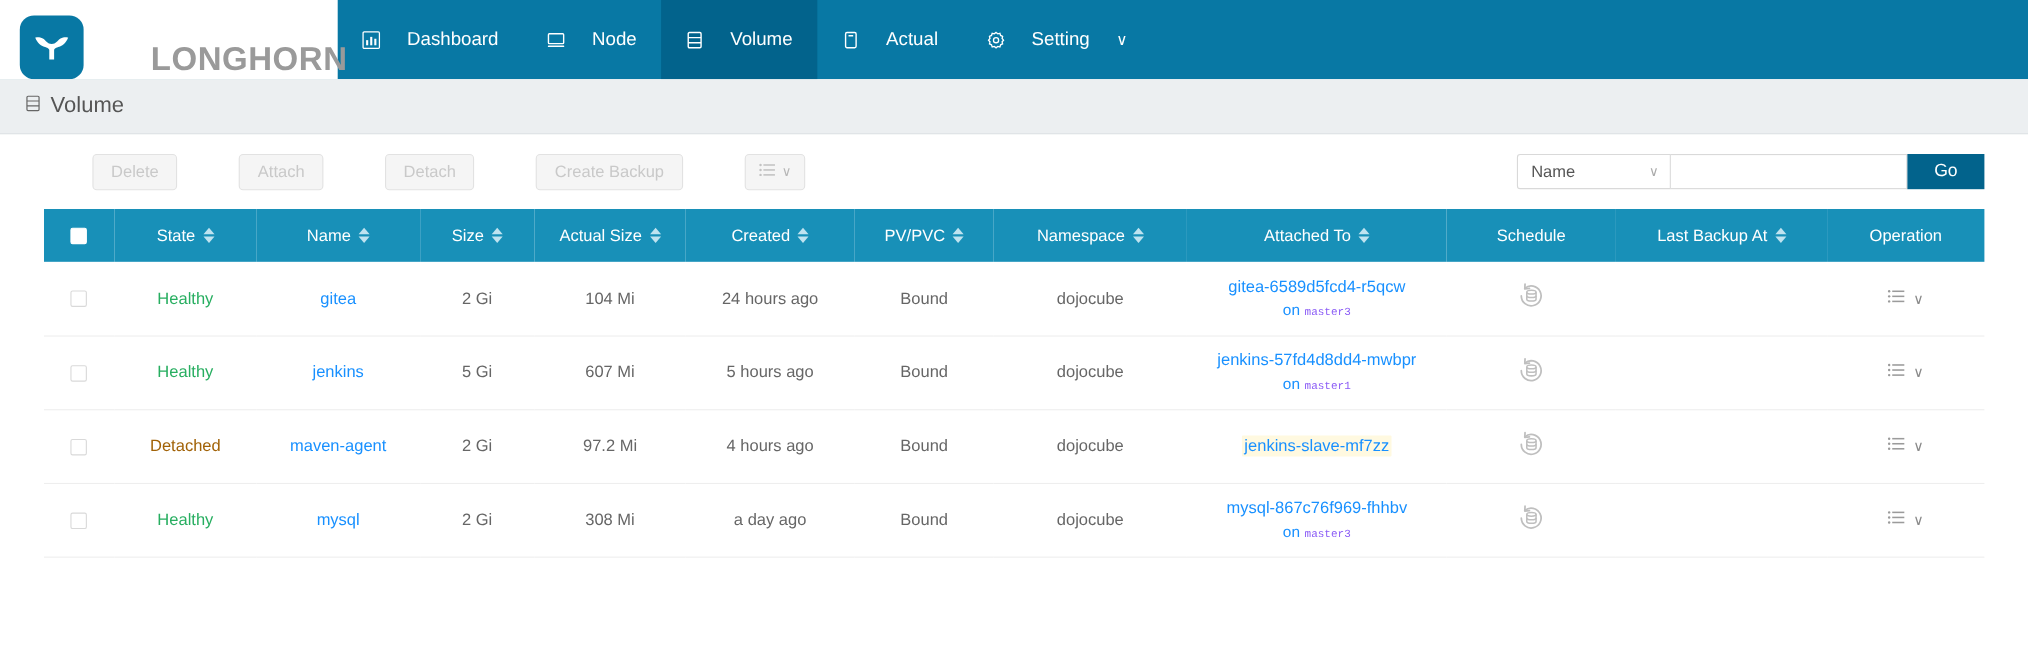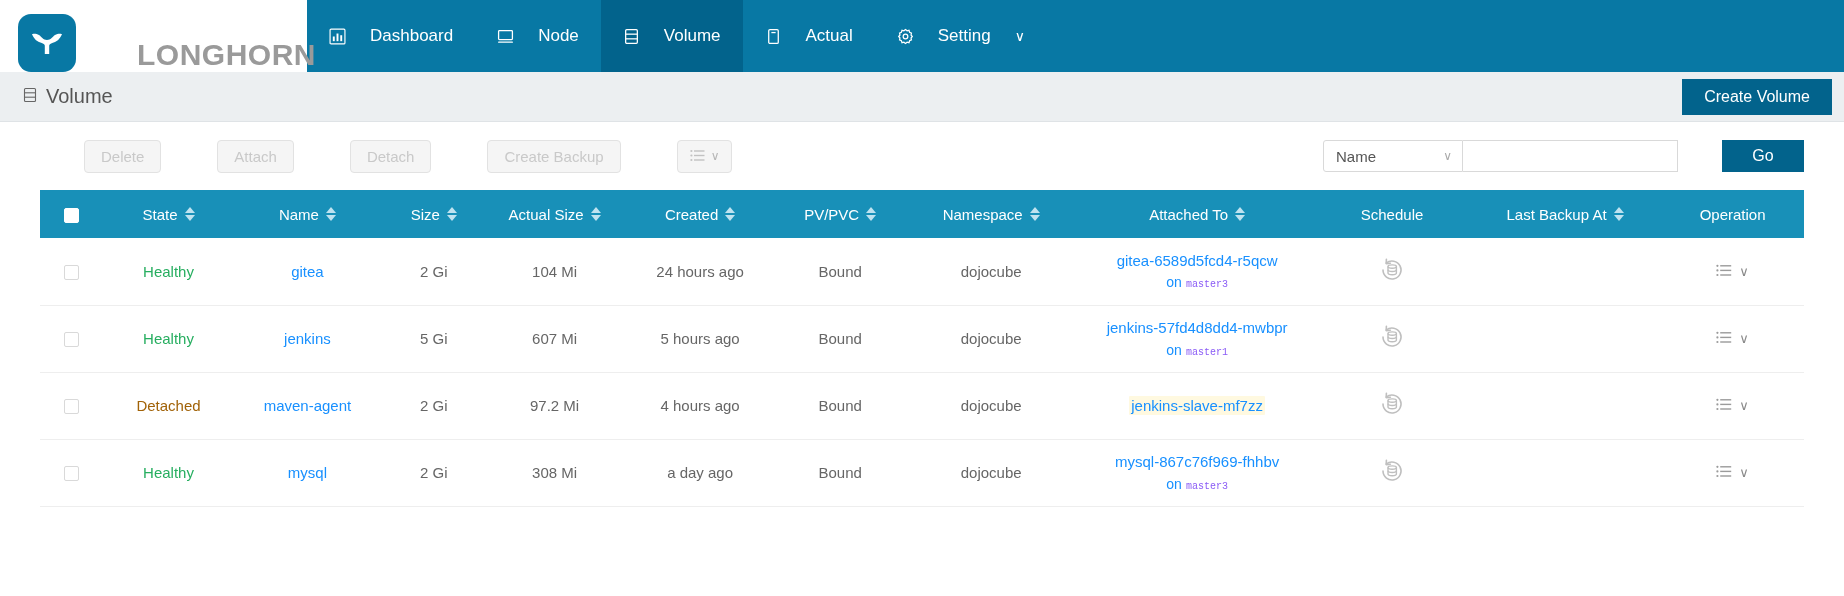--- a/index.html
+++ b/index.html
@@ -70,22 +70,22 @@
   .select {
     width:140px; border:1px solid #d9d9d9; background:#fff; border-radius:3px 0 0 3px;
     display:flex; align-items:center; justify-content:space-between;
     padding:0 10px 0 12px; font-size:15px; color:#555; cursor:pointer;
   }
   .search-input {
     width:215px; border:1px solid #d9d9d9; border-left:none; background:#fff;
     font-size:15px; padding:0 10px; color:#333; font-family:inherit; outline:none;
   }
   .go-btn {
-    width:82px; background:#02638c; color:#fff; border:none;
-    font-size:16px; font-family:inherit; cursor:pointer;margin-left:44px;
+    width:70px; background:#02638c; color:#fff; border:none;
+    font-size:16px; font-family:inherit; cursor:pointer;
   }
 
   
   table { width:100%; border-collapse:collapse; table-layout:fixed; }
   thead tr { background:#1890b8; }
   thead th {
     color:#ffffff; font-size:15px; font-weight:normal; height:48px;
     padding:0; text-align:center; white-space:nowrap;
   }
   .th-inner { display:inline-flex; align-items:center; gap:7px; }
@@ -212,21 +212,20 @@
       <svg width="16" height="16" viewBox="0 0 16 16">
         <rect x="2.5" y="1.5" width="11" height="13" fill="none" stroke="#666" stroke-width="1.1" rx="1"></rect>
         <line x1="2.5" y1="5.8" x2="13.5" y2="5.8" stroke="#666" stroke-width="1.1"></line>
         <line x1="2.5" y1="10.2" x2="13.5" y2="10.2" stroke="#666" stroke-width="1.1"></line>
       </svg>
     </span>
     <span>Volume</span>
   </div>
 
   <div class="head-actions">
-    <button class="head-btn">Create Volume</button>
   </div>
 </div>
 
 <div class="card">
 
   <div class="toolbar">
     <div class="tb-left">
       <button class="tb-btn">Delete</button>
       <button class="tb-btn">Attach</button>
       <button class="tb-btn">Detach</button>

